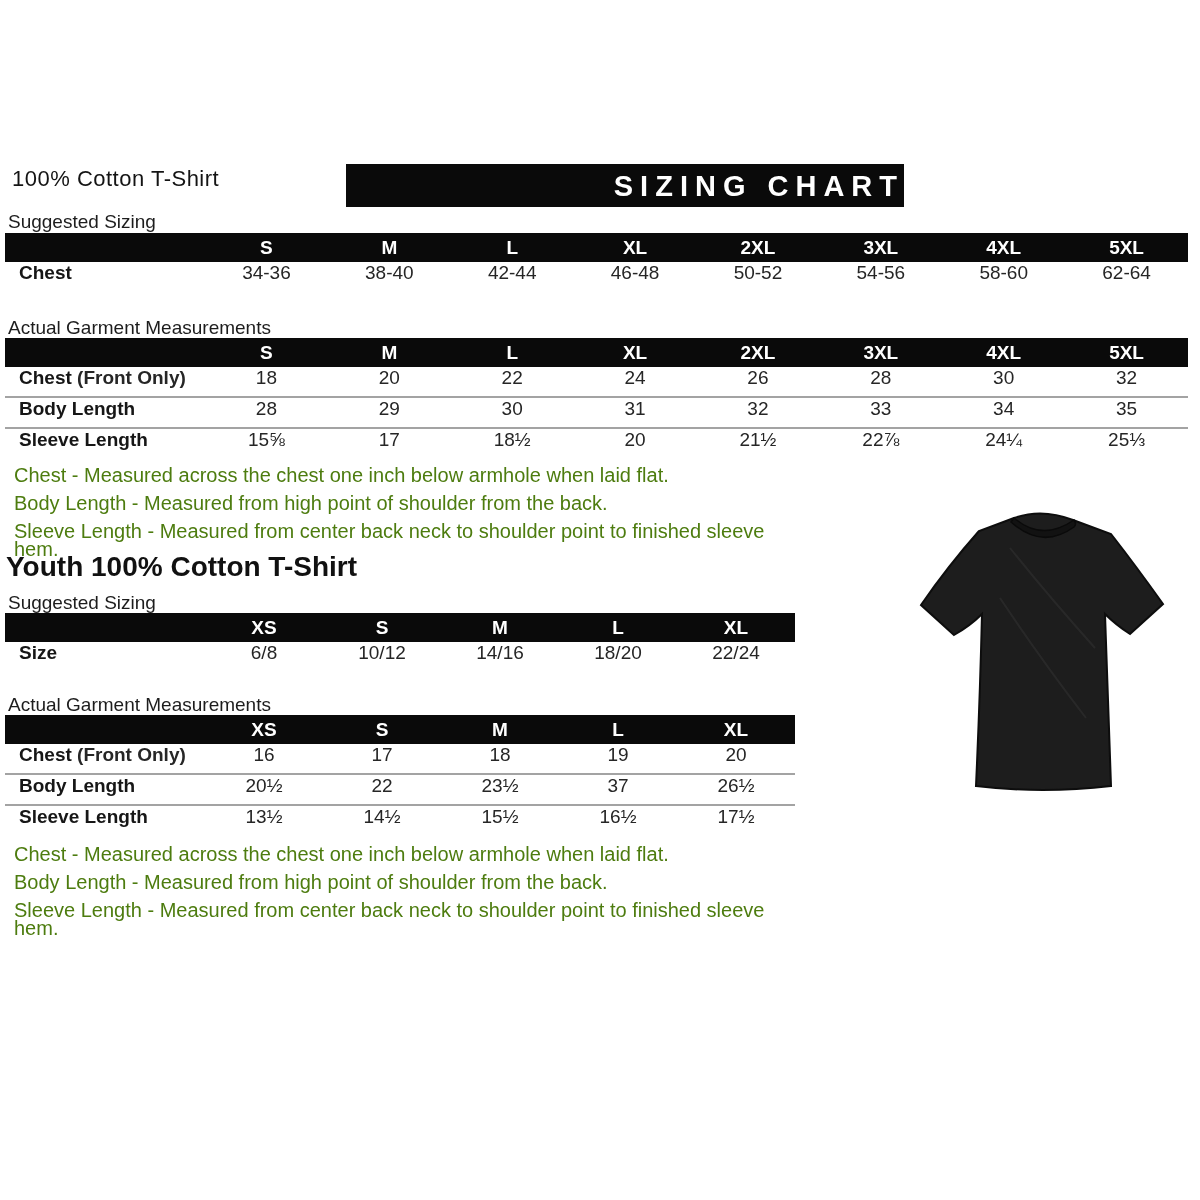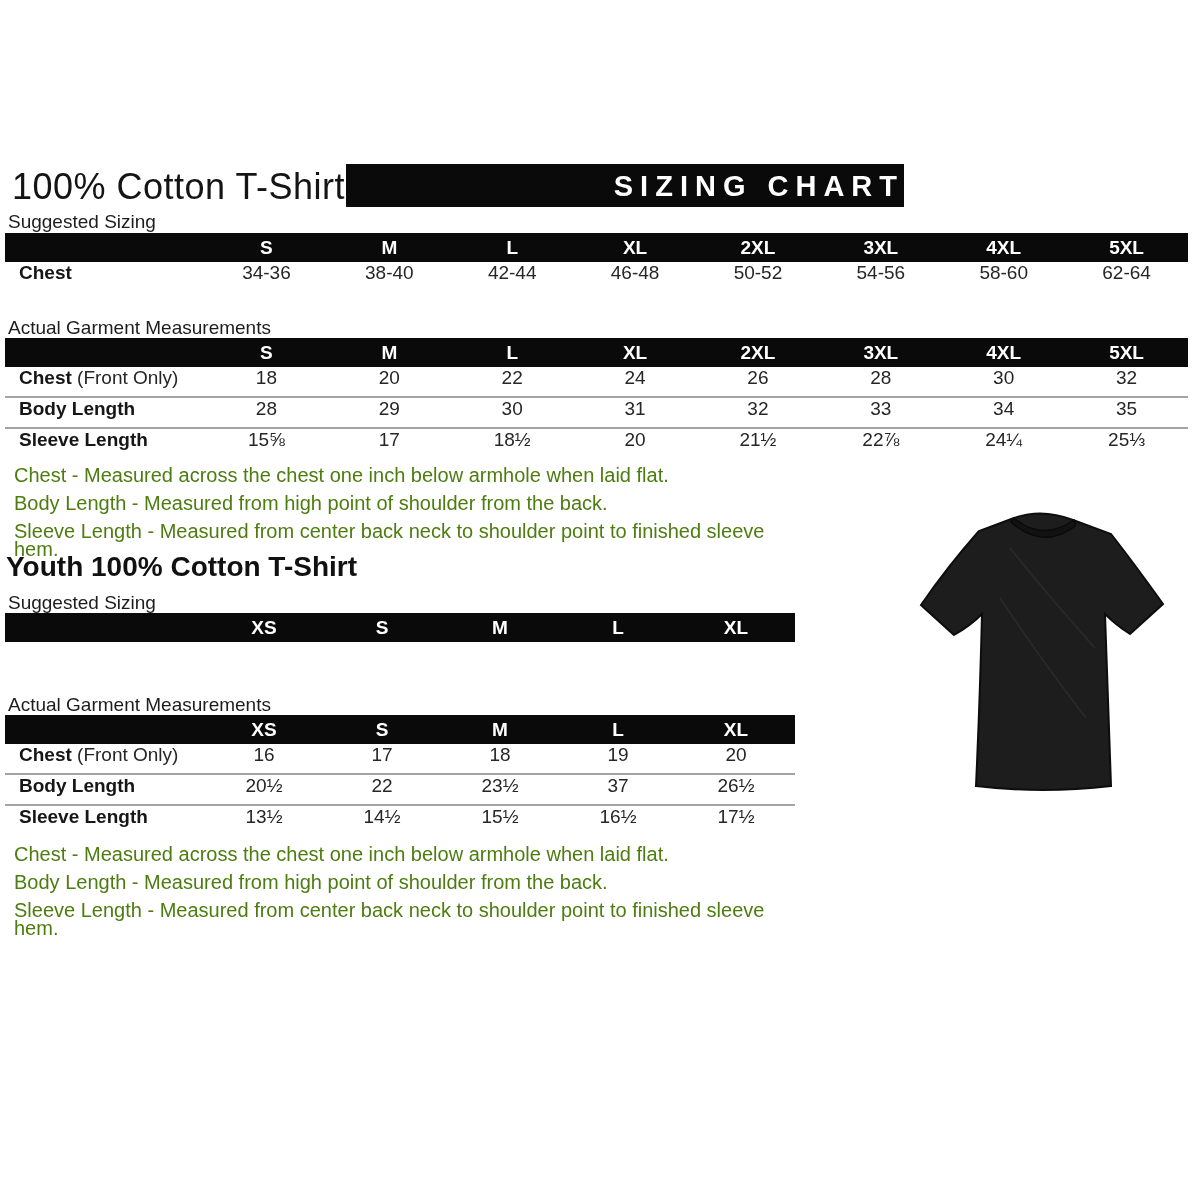--- a/index.html
+++ b/index.html
@@ -4,39 +4,39 @@
 <style>
   html,body{margin:0;padding:0;background:#ffffff;}
   body{
     width:1200px;height:1200px;position:relative;overflow:hidden;
     font-family:"Liberation Sans","DejaVu Sans",sans-serif;color:#1a1a1a;
     -webkit-font-smoothing:antialiased;
   }
   .abs{position:absolute;}
 
   
-  .main-title{left:12px;top:166px;font-size:36px;letter-spacing:.5px;color:#141414;}
+  .main-title{left:12px;top:166px;font-size:22px;letter-spacing:.5px;color:#141414;}
   .banner{
     left:346px;top:164px;width:558px;height:43px;background:#0a0a0a;color:#fff;
     font-weight:bold;font-size:29px;letter-spacing:7px;text-align:right;line-height:44px;
   }
   .sec-label{font-size:19px;color:#1d1d1d;}
   .youth-title{left:6px;top:551px;font-size:28px;font-weight:bold;color:#111;}
 
   
   .tbl{position:absolute;font-size:19px;}
   .tbl .hdr{
     display:flex;align-items:center;background:#0a0a0a;color:#fff;
     font-weight:bold;height:29px;font-size:19px;
   }
   .tbl .row{display:flex;align-items:flex-start;height:29px;background:#fff;color:#262626;}
   .tbl.lined .row + .row{border-top:2px solid #a3a3a3;}
   .cell-label{width:200px;box-sizing:border-box;padding-left:14px;text-align:left;}
   .row .cell-label{font-weight:bold;color:#161616;}
-  .cell-label .suffix{font-weight:normal;color:#262626;}
+  .cell-label .suffix{font-weight:bold;color:#262626;}
   .cell{flex:1;text-align:center;}
   .adult-w{width:1183px;left:5px;}
   .youth-w{width:790px;left:5px;}
 
   
   .notes{position:absolute;font-size:20px;color:#4d7c0f;}
   .notes .note{margin-bottom:10px;line-height:18px;}
 
   
   .shirt-wrap{left:890px;top:478px;width:305px;height:340px;}
@@ -131,20 +131,28 @@
 
 <div class="abs sec-label" style="left:8px;top:592px;">Suggested Sizing</div>
 <div class="tbl youth-w" style="top:613px;">
     <div class="hdr">
       <div class="cell-label"></div>
       <div class="cell">XS</div>
       <div class="cell">S</div>
       <div class="cell">M</div>
       <div class="cell">L</div>
       <div class="cell">XL</div>
+    </div>
+    <div class="row">
+      <div class="cell-label"><b>Size</b></div>
+      <div class="cell">6/8</div>
+      <div class="cell">10/12</div>
+      <div class="cell">14/16</div>
+      <div class="cell">18/20</div>
+      <div class="cell">22/24</div>
     </div>
   </div>
 
 <div class="abs sec-label" style="left:8px;top:694px;">Actual Garment Measurements</div>
 <div class="tbl lined youth-w" style="top:715px;">
     <div class="hdr">
       <div class="cell-label"></div>
       <div class="cell">XS</div>
       <div class="cell">S</div>
       <div class="cell">M</div>

